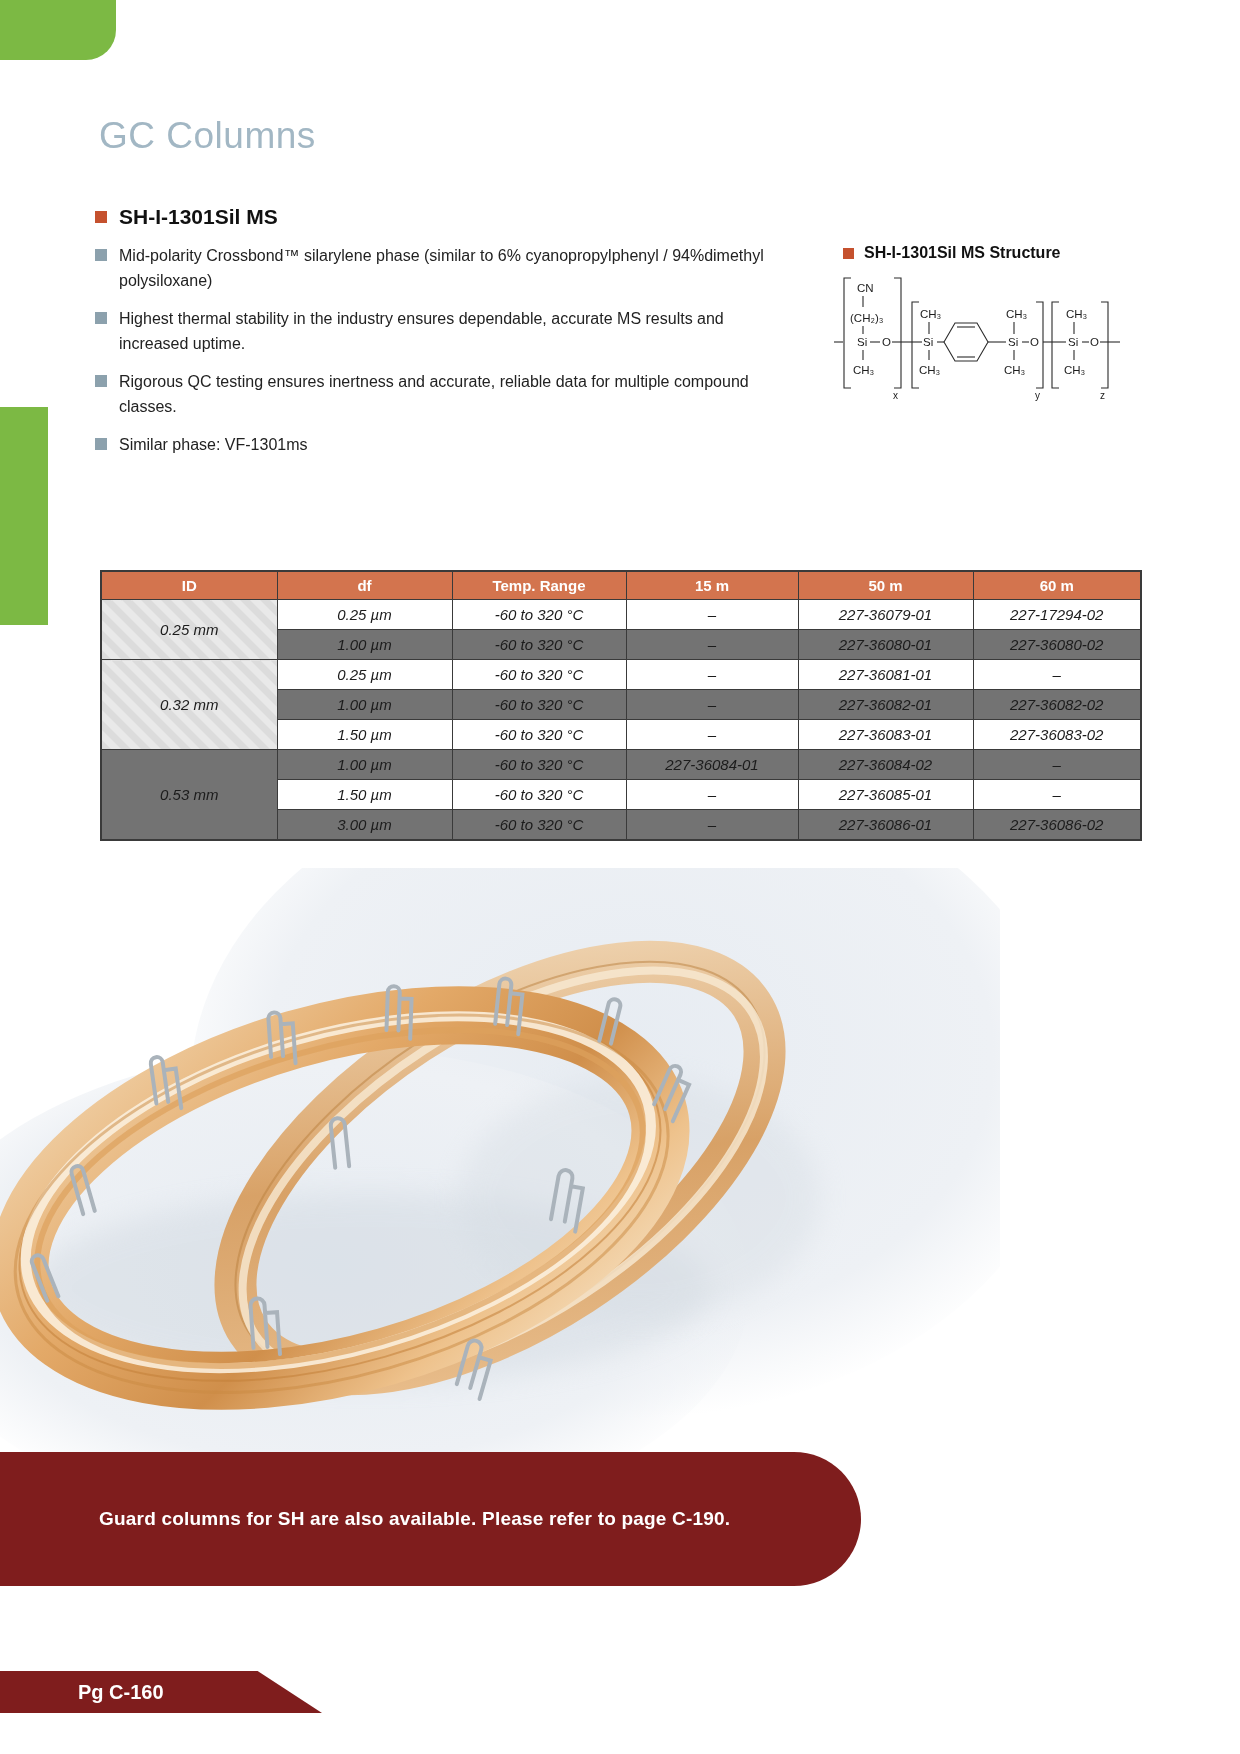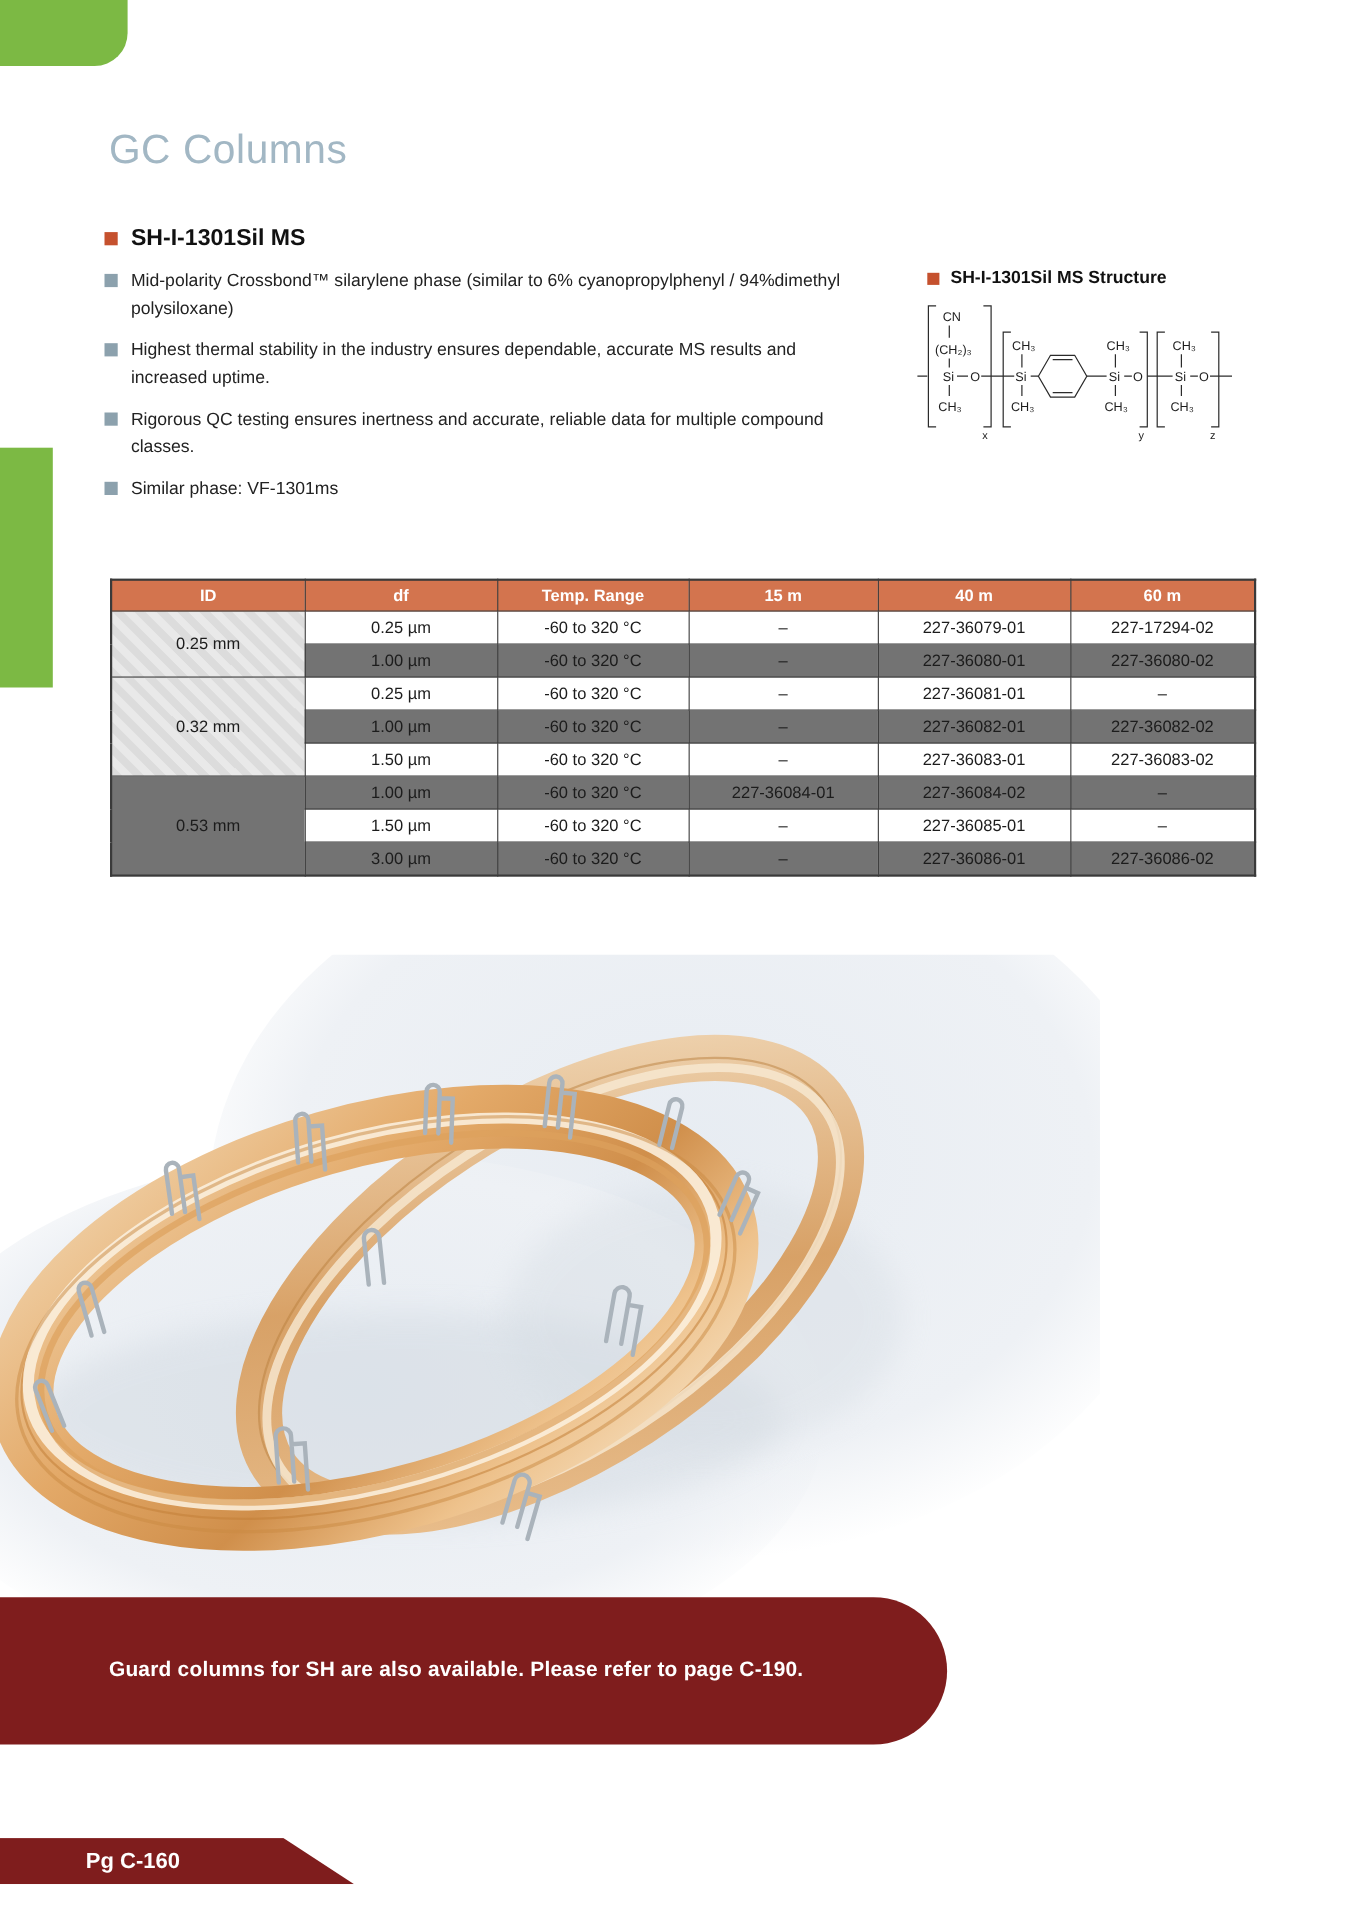--- a/index.html
+++ b/index.html
@@ -33,30 +33,30 @@
   
   .struct-head{position:absolute; left:843px; top:244px; display:flex; align-items:center;}
   .struct-head .sq-red{width:11px; height:11px; margin-right:10px;}
   .struct-head .t{font-size:16px; font-weight:bold; color:#111;}
   .struct-svg{position:absolute; left:830px; top:266px;}
   .struct-svg text{font-family:"Liberation Sans",sans-serif; font-size:11.5px; fill:#1c1c1c;}
   .struct-svg .sub{font-size:10px;}
   .struct-svg line, .struct-svg path, .struct-svg polygon{stroke:#2b2b2b; stroke-width:1.1; fill:none;}
   
   .parts-table{
-    position:absolute; left:100px; top:526px; width:1040px;
+    position:absolute; left:100px; top:570px; width:1040px;
     border-collapse:collapse; table-layout:fixed;
     font-size:15px; color:#1c1c1c;
     border:2px solid #3a3a3a;
   }
   .parts-table th, .parts-table td{
     border:1px solid #3a3a3a; text-align:center; vertical-align:middle; padding:0;
   }
   .parts-table th{height:27px; background:#D3744E; color:#ffffff; font-weight:bold; font-size:15px;}
-  .parts-table td{height:29px; background:#ffffff;}
+  .parts-table td{height:29px; background:#ffffff;font-style:italic;}
   .parts-table tr.alt td{background:#737373;}
   .parts-table td.idcell{
     background:repeating-linear-gradient(45deg,#dcdcdc 0 7px,#e9e9e9 7px 14px);
     font-size:15px;
   }
   
   .photo{position:absolute; left:0; top:868px; width:1000px; height:590px;}
   
   .banner{
     position:absolute; left:0; top:1452px; width:861px; height:134px;
@@ -180,21 +180,21 @@
       <col style="width:172px">
         <col style="width:175px">
         <col style="width:168px">
     </colgroup>
     <thead>
       <tr>
         <th>ID</th>
         <th>df</th>
         <th>Temp. Range</th>
         <th>15 m</th>
-        <th>40 m</th>
+        <th>50 m</th>
         <th>60 m</th>
       </tr>
     </thead>
     <tbody>
       <tr>
         <td class="idcell" rowspan="2">0.25 mm</td>
         <td>0.25 µm</td>
         <td>-60 to 320 °C</td>
         <td>–</td>
         <td>227-36079-01</td>

